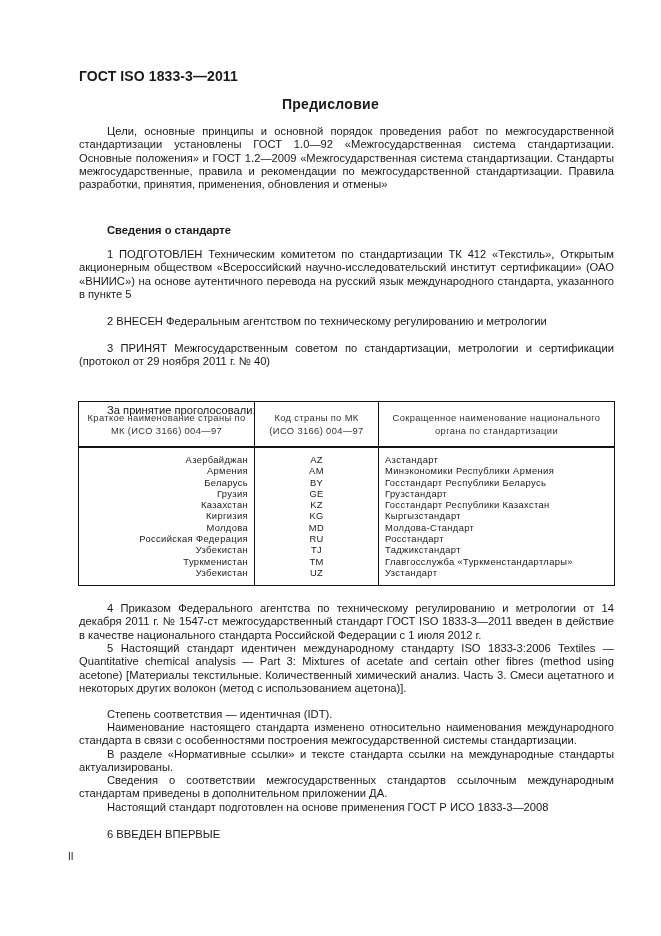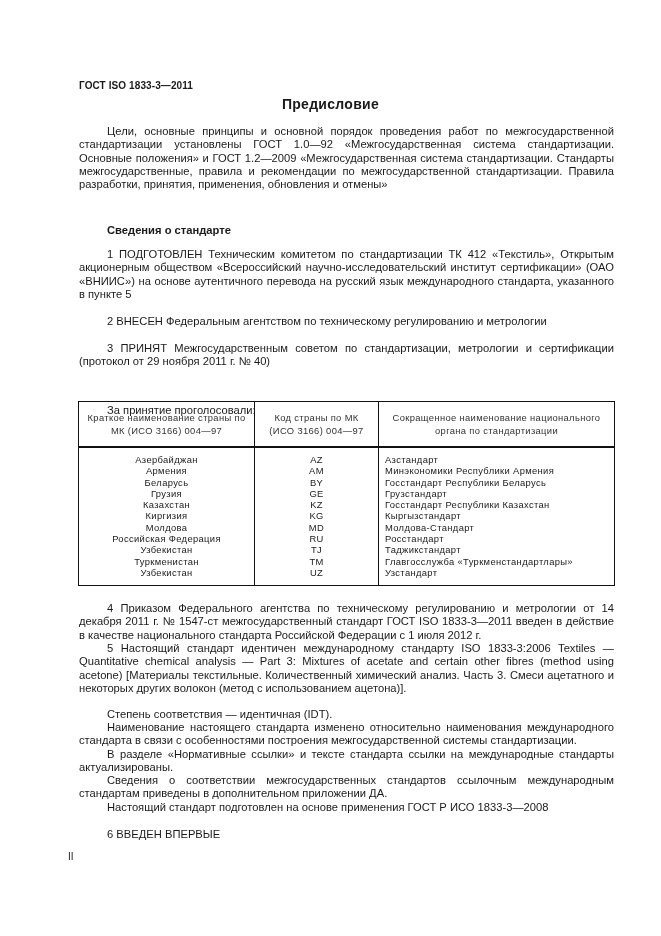--- a/index.html
+++ b/index.html
@@ -1,33 +1,33 @@
 <!DOCTYPE html>
 <html><head>
 <meta charset="utf-8">
 <style>
   html, body { margin: 0; padding: 0; background: #ffffff; }
   body { width: 661px; height: 936px; position: relative; overflow: hidden;
          font-family: "Liberation Sans", sans-serif; color: #1a1a1a; }
   .page { position: absolute; left: 0; top: 0; width: 661px; height: 936px; }
-  .hdr { position: absolute; left: 79px; top: 80px; font-size: 10px; font-weight: bold; letter-spacing: 0.1px; }
+  .hdr { position: absolute; left: 79px; top: 68px; font-size: 14px; font-weight: bold; letter-spacing: 0.1px; }
   .title { position: absolute; left: 0; width: 661px; top: 96px; text-align: center; font-size: 14px; font-weight: bold; letter-spacing: 0.3px; }
   .p { position: absolute; left: 79px; width: 535px; font-size: 11.2px; line-height: 13.3px; text-align: justify; }
   .ind { text-indent: 28px; }
   .bold { font-weight: bold; }
   table.votes { position: absolute; left: 78px; top: 401px; width: 537px; border-collapse: collapse;
                 font-size: 9.4px; letter-spacing: 0.35px; }
   table.votes th { font-weight: normal; color: #333; border: 1px solid #111; height: 44px; padding: 0 6px; line-height: 13px; vertical-align: middle; }
   table.votes thead tr { border-bottom: 2px solid #111; }
   table.votes thead th { border-bottom: 2px solid #111; }
   table.votes td { padding: 0 6px; line-height: 11.3px; vertical-align: top; border-left: 1px solid #111; border-right: 1px solid #111; }
   table.votes tbody { border-bottom: 1.5px solid #111; }
   table.votes tbody tr:first-child td { padding-top: 6px; }
   table.votes tbody tr:last-child td { padding-bottom: 7px; border-bottom: 1.5px solid #111; }
-  .c1 { width: 163px; text-align: center; }
+  .c1 { width: 163px; text-align: right; }
   .c2 { width: 111px; text-align: center; }
   .c3 { text-align: left; }
   th.c1, th.c2, th.c3 { text-align: center; }
   .pagenum { position: absolute; left: 68px; top: 851px; font-size: 10px; }
 </style>
 </head>
 <body>
 
 <div class="page">
   <div class="hdr">ГОСТ ISO  1833-3—2011</div>

